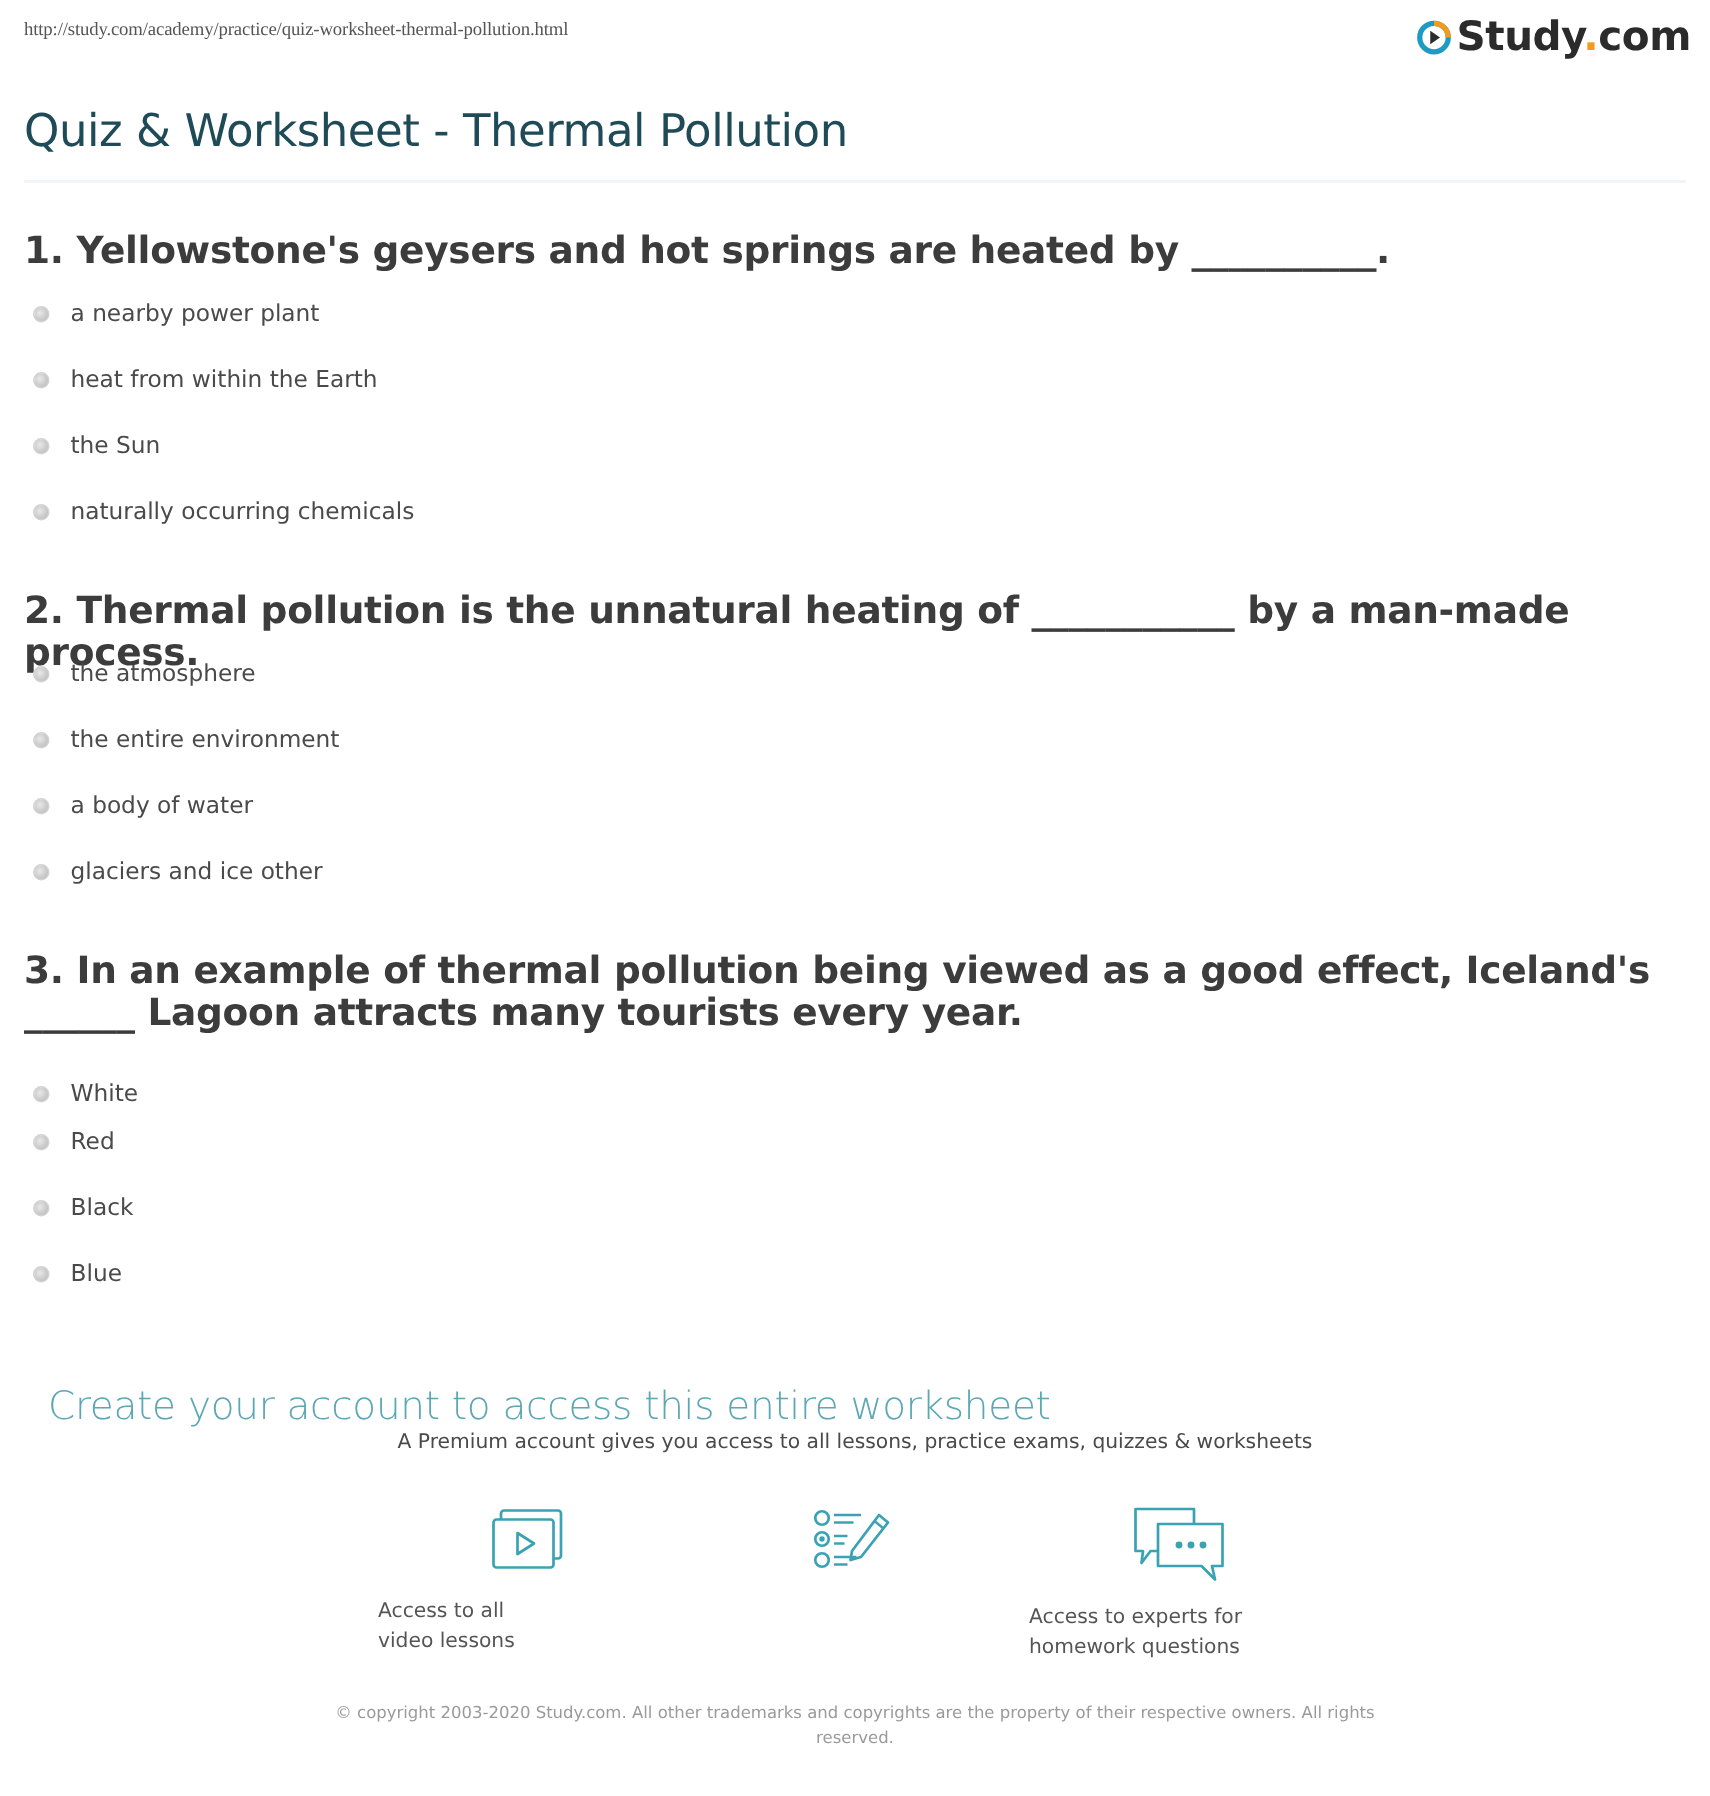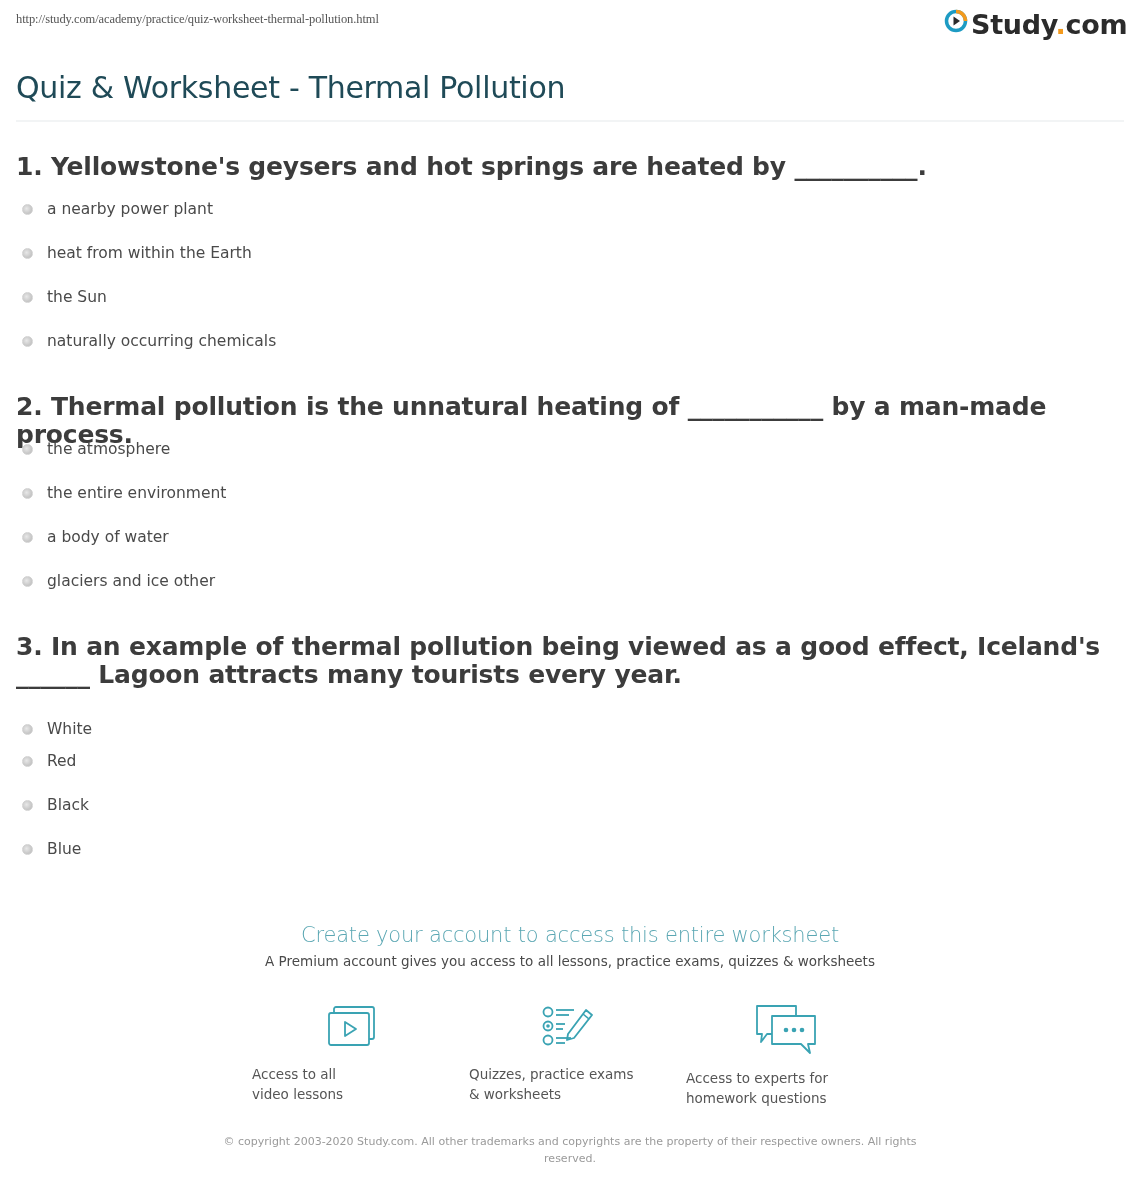--- a/index.html
+++ b/index.html
@@ -1,33 +1,33 @@
 <!DOCTYPE html>
 <html><head>
   <meta charset="utf-8">
   <style>
     * { box-sizing: border-box; margin: 0; padding: 0; }
     html, body { width: 1140px; height: 1197px; background: #ffffff; overflow: hidden; }
     body { font-family: "DejaVu Sans", "Liberation Sans", sans-serif; color: #3a3a3a; position: relative; }
 
     .url { position: absolute; left: 16px; top: 12px; font-size: 12.5px; color: #555; letter-spacing: -0.1px; font-family: Liberation Serif, serif; }
 
-    .logo { position: absolute; left: 944px; top: 9px; display: flex; }
+    .logo { position: absolute; left: 944px; top: 9px; display: flex; align-items: center; }
     .logo-mark { width: 24px; height: 24px; margin-right: 3px; }
     .logo-text { font-size: 27px; font-weight: 600; color: #2b2b2b; letter-spacing: -0.3px; font-family: "DejaVu Sans", sans-serif; }
     .logo-dot { color: #f49a1d; }
 
     .title { position: absolute; left: 16px; top: 70px; font-size: 30px; color: #1f4a57; font-weight: 500; letter-spacing: -0.3px; }
     .title-rule { position: absolute; left: 16px; right: 16px; top: 120px; height: 2px; background: #f2f4f5; }
 
     .question { position: absolute; left: 16px; font-size: 25px; color: #3c3c3c; font-weight: 600; line-height: 28px; width: 1090px; letter-spacing: -0.2px; }
     .option { position: absolute; left: 22px; display: flex; align-items: center; font-size: 15.5px; color: #4a4a4a; }
     .radio { width: 11px; height: 11px; border-radius: 50%; background: radial-gradient(circle at 40% 40%, #e8e8e8 0%, #c9c9c9 60%, #b5b5b5 100%); border: 1px solid #d2d2d2; margin-right: 14px; }
 
-    .cta-title { position: absolute; left: 0; right: 0; top: 923px; text-align: center; font-size: 21px; color: #5ba7b3; font-weight: 300; letter-spacing: -0.2px; }
+    .cta-title { position: absolute; left: 0; right: 0; top: 923px; text-align: left; font-size: 26px; color: #5ba7b3; font-weight: 300; letter-spacing: -0.2px; padding-left: 32px; }
     .cta-sub { position: absolute; left: 0; right: 0; top: 953px; text-align: center; font-size: 13.5px; color: #4a4a4a; }
 
     .feature { position: absolute; top: 1004px; width: 200px; text-align: left; }
     .feature svg { display: block; margin: 0 auto; }
     .feature-label { margin-top: 12px; font-size: 13.5px; color: #555; line-height: 20px; }
 
     .footer { position: absolute; left: 210px; width: 720px; top: 1133px; text-align: center; font-size: 11px; color: #9a9a9a; line-height: 17px; }
   </style>
 </head>
 <body>
@@ -123,24 +123,20 @@
     <circle cx="7" cy="36" r="4.5" fill="none" stroke="#3aa3b3" stroke-width="1.8"></circle>
     <line x1="15" y1="6" x2="33" y2="6" stroke="#3aa3b3" stroke-width="1.8"></line>
     <line x1="15" y1="11" x2="28" y2="11" stroke="#3aa3b3" stroke-width="1.8"></line>
     <line x1="15" y1="20" x2="24" y2="20" stroke="#3aa3b3" stroke-width="1.8"></line>
     <line x1="15" y1="25" x2="22" y2="25" stroke="#3aa3b3" stroke-width="1.8"></line>
     <line x1="15" y1="34" x2="30" y2="34" stroke="#3aa3b3" stroke-width="1.8"></line>
     <line x1="15" y1="39" x2="24" y2="39" stroke="#3aa3b3" stroke-width="1.8"></line>
     <path d="M27 30 L45 6 L51 11 L33 34 L26 36 Z" fill="none" stroke="#3aa3b3" stroke-width="1.8" stroke-linejoin="round"></path>
     <line x1="42" y1="10" x2="48" y2="15" stroke="#3aa3b3" stroke-width="1.6"></line>
   </svg>
-  <div class="feature-label">
-      <div>Quizzes, practice exams</div>
-      <div>&amp; worksheets</div>
-    </div>
 </div>
 
 <div class="feature" style="left:686px;">
   <svg width="64" height="52" viewBox="0 0 64 52">
     <path d="M3 2 H42 V30 H13 L7 38 L8 30 H3 Z" fill="#fff" stroke="#3aa3b3" stroke-width="1.8" stroke-linejoin="round"></path>
     <path d="M18 12 H61 V40 H54 L56 49 L47 40 H18 Z" fill="#fff" stroke="#3aa3b3" stroke-width="1.8" stroke-linejoin="round"></path>
     <circle cx="32" cy="26" r="2.3" fill="#3aa3b3"></circle>
     <circle cx="40" cy="26" r="2.3" fill="#3aa3b3"></circle>
     <circle cx="48" cy="26" r="2.3" fill="#3aa3b3"></circle>
   </svg>

